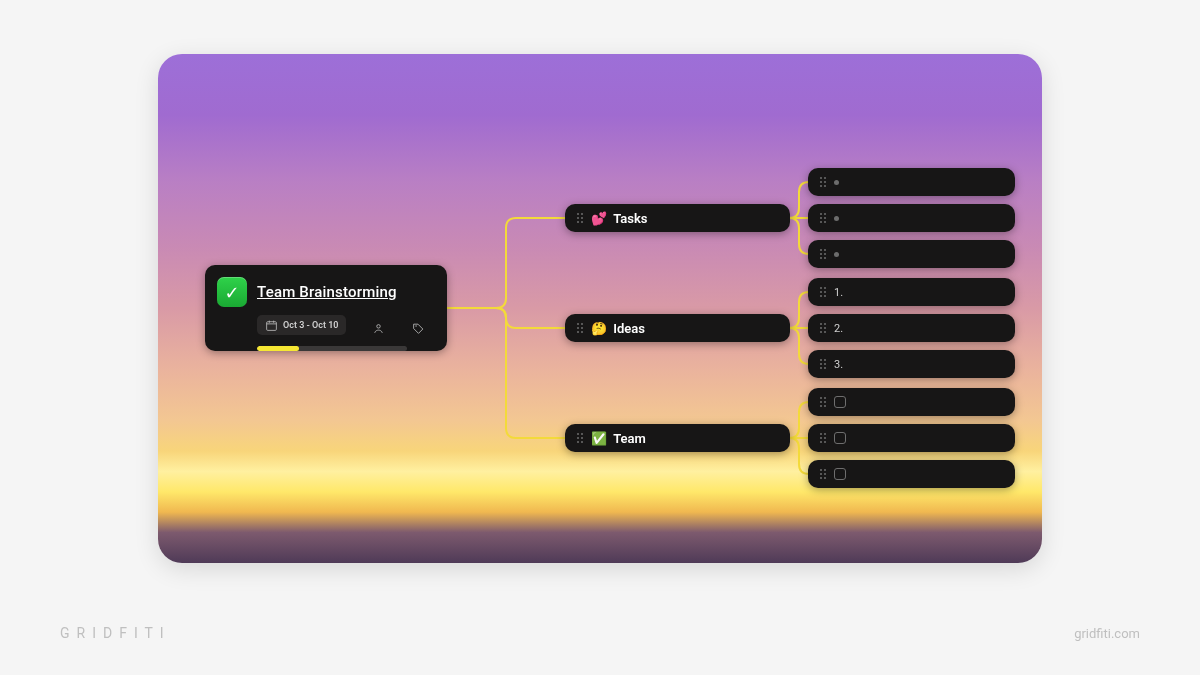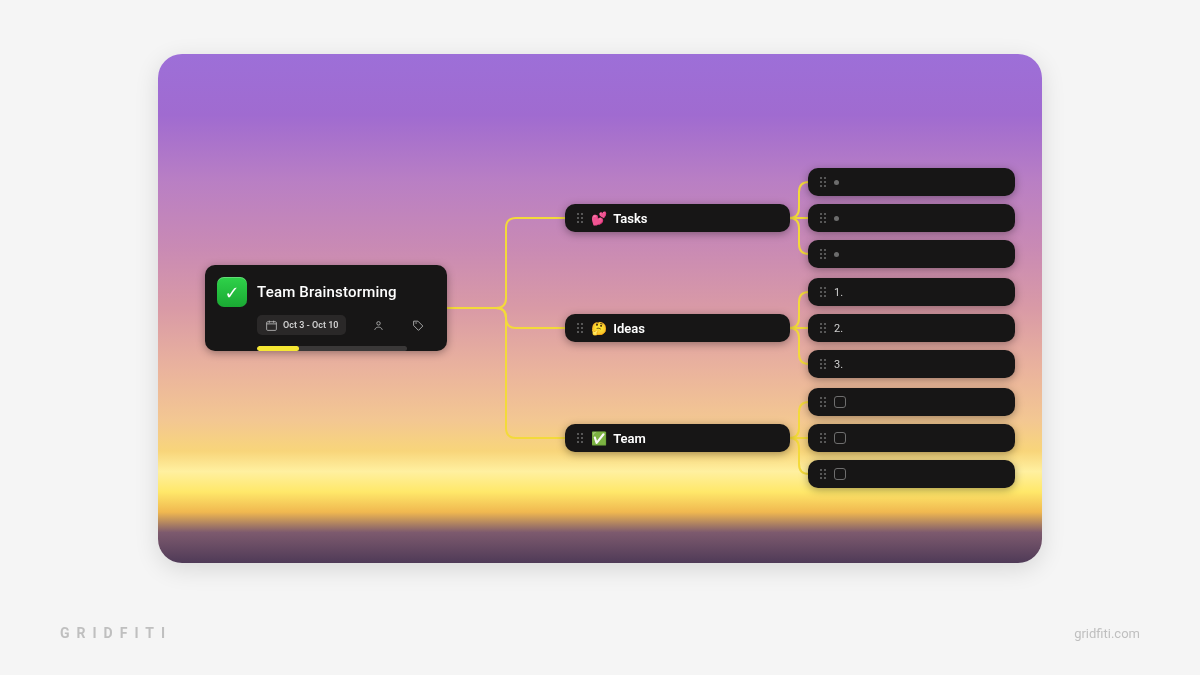--- a/index.html
+++ b/index.html
@@ -64,24 +64,25 @@
     background: linear-gradient(180deg,#2fd24a,#1aa933);
     display: flex; align-items: center; justify-content: center;
     font-size: 18px;
     color: #fff;
     box-shadow: inset 0 1px 0 rgba(255,255,255,0.25);
   }
   .root-title {
     font-size: 15px;
     font-weight: 500;
     letter-spacing: 0.2px;
+    text-decoration: underline;
   }
   .root-meta {
     display: flex;
-    align-items: center;
+    align-items: flex-end;
     gap: 26px;
     margin-top: 8px;
     margin-left: 40px;
   }
   .meta-chip {
     display: inline-flex;
     align-items: center;
     gap: 5px;
     font-size: 9px;
     font-weight: 600;
@@ -171,21 +172,21 @@
   }
 
   
   .brand-left {
     position: absolute;
     left: 60px;
     bottom: 34px;
     font-size: 14px;
     letter-spacing: 7px;
     color: #bfbfbf;
-    font-weight: 700;
+    font-weight: 400;
   }
   .brand-right {
     position: absolute;
     right: 60px;
     bottom: 34px;
     font-size: 13px;
     color: #bfbfbf;
   }
 </style>
 </head>

